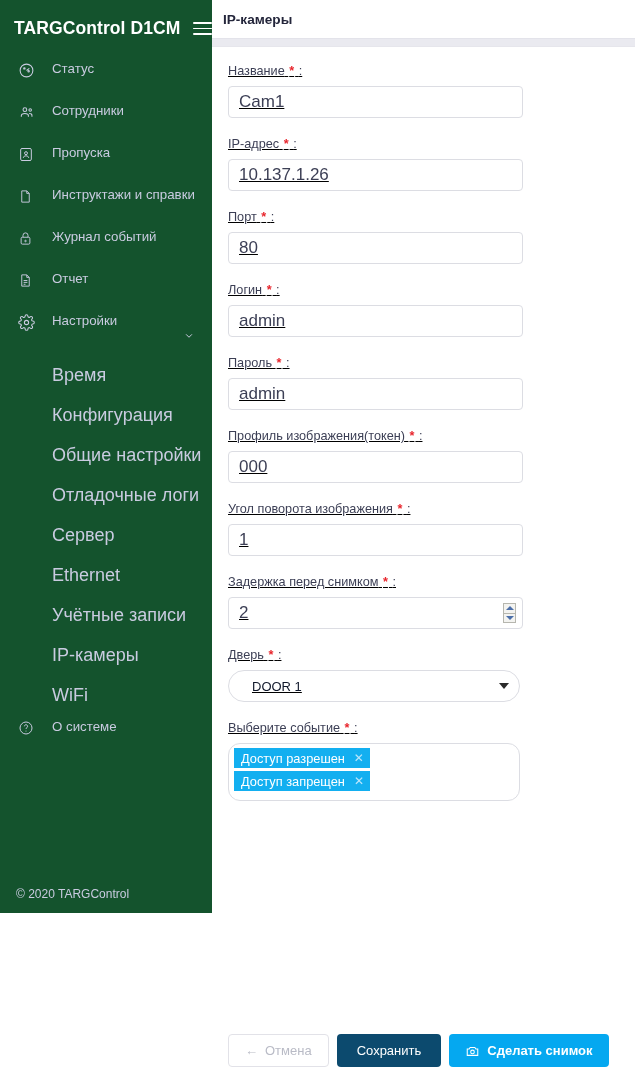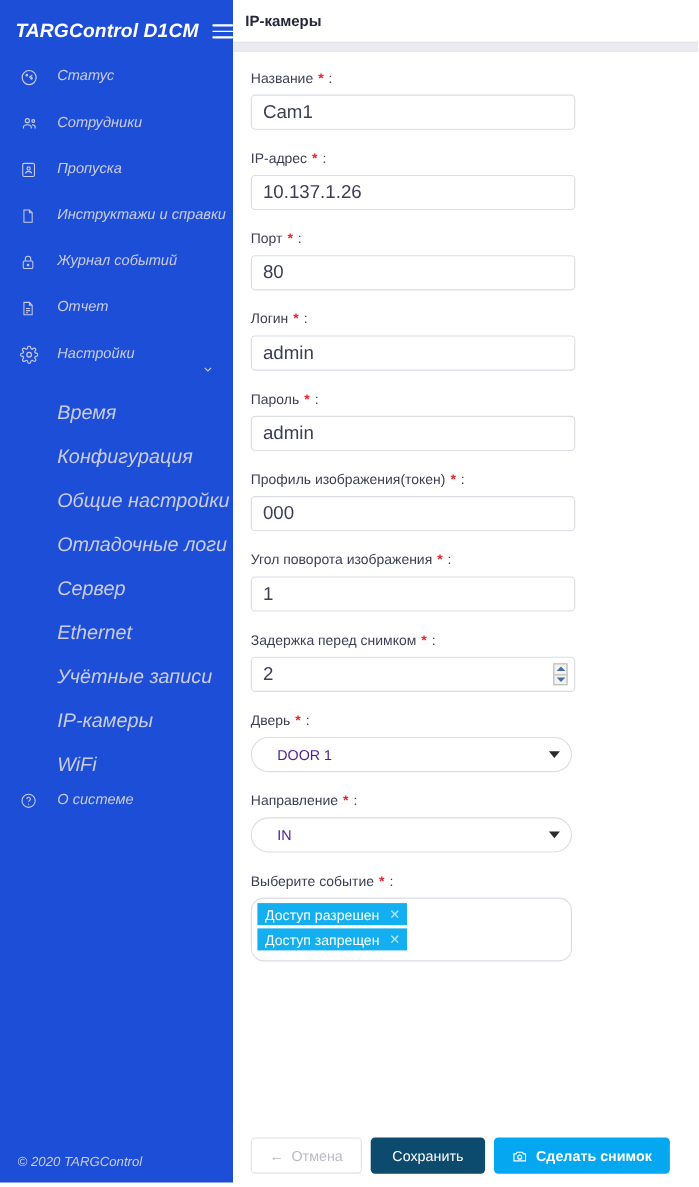--- a/index.html
+++ b/index.html
@@ -8,25 +8,24 @@
     margin: 0; padding: 0;
     width: 635px; height: 1079px;
     overflow: hidden;
     background: #ffffff;
     font-family: "Liberation Sans", "DejaVu Sans", sans-serif;
   }
   .app { position: relative; width: 635px; height: 1079px; display: flex; }
 
   
   .sidebar {
-    width: 212px; min-width: 212px; height: 1075px;
-    background: #1d4ed8;
+    width: 212px; min-width: 212px; height: 913px;
+    background: #14532d;
     position: relative;
     overflow: hidden;
-    font-style: italic;
   }
   .brand-row {
     display: flex; align-items: center;
     padding: 18px 0 16px 14px;
     gap: 10px;
   }
   .brand-title {
     color: #ffffff;
     font-size: 17.5px;
     font-weight: bold;
@@ -96,21 +95,21 @@
   .header-rule {
     height: 9px;
     background: #eaeaf0;
     border-top: 1px solid #e3e3ea;
     border-bottom: 1px solid #e6e6ec;
   }
 
   .form {
     padding: 16px 0 0 16px;
   }
-  .field { margin-bottom: 0; }
+  .field { margin-bottom: 0; text-decoration: underline; }
   .field-label {
     color: #3c3f55;
     font-size: 12.7px;
     margin: 0 0 7px 0;
     line-height: 16px;
     white-space: nowrap;
   }
   .req { color: #e8262d; font-weight: bold; padding: 0 1px; }
 
   .input {
@@ -149,21 +148,21 @@
   }
   .spinner .up i { border-bottom: 4px solid #4b6ea8; }
   .spinner .down i { border-top: 4px solid #4b6ea8; }
 
   .select-wrap { position: relative; width: 292px; margin-bottom: 18px; }
   .select-box {
     width: 292px; height: 32px;
     border: 1px solid #dcdde3;
     border-radius: 16px;
     background: #ffffff;
-    color: #4c1d95;
+    color: #0f172a;
     font-size: 13px;
     display: flex; align-items: center;
     padding: 0 28px 0 23px;
     cursor: pointer;
   }
   .caret {
     position: absolute; right: 11px; top: 50%; transform: translateY(-50%);
     width: 0; height: 0;
     border-left: 5px solid transparent;
     border-right: 5px solid transparent;
@@ -435,29 +434,20 @@
       <div class="field">
         <div class="field-label"><span>Дверь</span> <span class="req">*</span> <span>:</span></div>
         <div class="select-wrap">
           <div class="select-box">
             <span>DOOR 1</span>
           </div>
           <span class="caret"></span>
         </div>
       </div>
 
-      <div class="field">
-        <div class="field-label"><span>Направление</span> <span class="req">*</span> <span>:</span></div>
-        <div class="select-wrap">
-          <div class="select-box">
-            <span>IN</span>
-          </div>
-          <span class="caret"></span>
-        </div>
-      </div>
 
       <div class="field">
         <div class="field-label"><span>Выберите событие</span> <span class="req">*</span> <span>:</span></div>
         <div class="tagbox">
           <div class="tag-row">
             <span class="tag">
               <span>Доступ разрешен</span>
               <span class="tag-x">✕</span>
             </span>
           </div>

